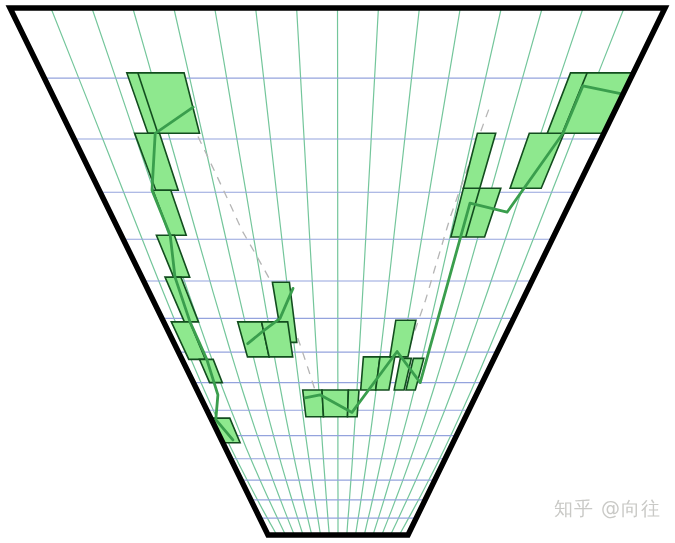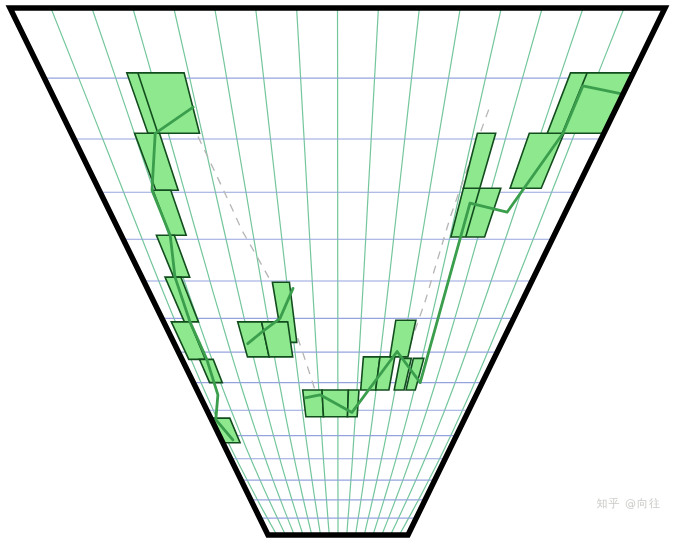--- a/index.html
+++ b/index.html
@@ -1,19 +1,19 @@
 <!DOCTYPE html>
 <html><head>
 <meta charset="utf-8">
 <style>
   html,body{margin:0;padding:0;background:#ffffff;}
   #stage{position:relative;width:675px;height:543px;background:#ffffff;overflow:hidden;
          font-family:"DejaVu Sans","Liberation Sans",sans-serif;}
   #chart-svg{position:absolute;left:0;top:0;}
-  #watermark{position:absolute;right:14px;top:496px;font-size:11px;letter-spacing:1px;
+  #watermark{position:absolute;right:14px;top:496px;font-size:19px;letter-spacing:1px;
              color:#c9c9c6;user-select:none;}
 </style>
 </head>
 <body>
 
 <div id="stage">
   <svg id="chart-svg" width="675" height="543" viewBox="0 0 675 543">
       <rect x="0" y="0" width="675" height="543" fill="#ffffff"></rect>
       <polyline points="50.9,8.0 72.2,61.6 91.2,109.6 108.3,153.0 123.7,192.2 137.8,228.0 150.7,260.7 162.7,290.8 174.0,318.4 184.5,344.0 194.6,367.7 204.1,389.7 213.3,410.3 222.2,429.4 230.7,447.4 239.0,464.3 247.1,480.1 254.9,495.0 262.4,509.1 269.7,522.4 276.8,535.0" fill="none" stroke="#74c69b" stroke-width="1.2"></polyline>
       <polyline points="91.9,8.0 110.2,61.6 126.4,109.6 141.0,153.0 154.3,192.2 166.3,228.0 177.4,260.7 187.7,290.8 197.4,318.4 206.4,344.0 215.0,367.7 223.2,389.7 231.1,410.3 238.7,429.4 246.0,447.4 253.1,464.3 260.0,480.1 266.7,495.0 273.2,509.1 279.5,522.4 285.5,535.0" fill="none" stroke="#74c69b" stroke-width="1.2"></polyline>

